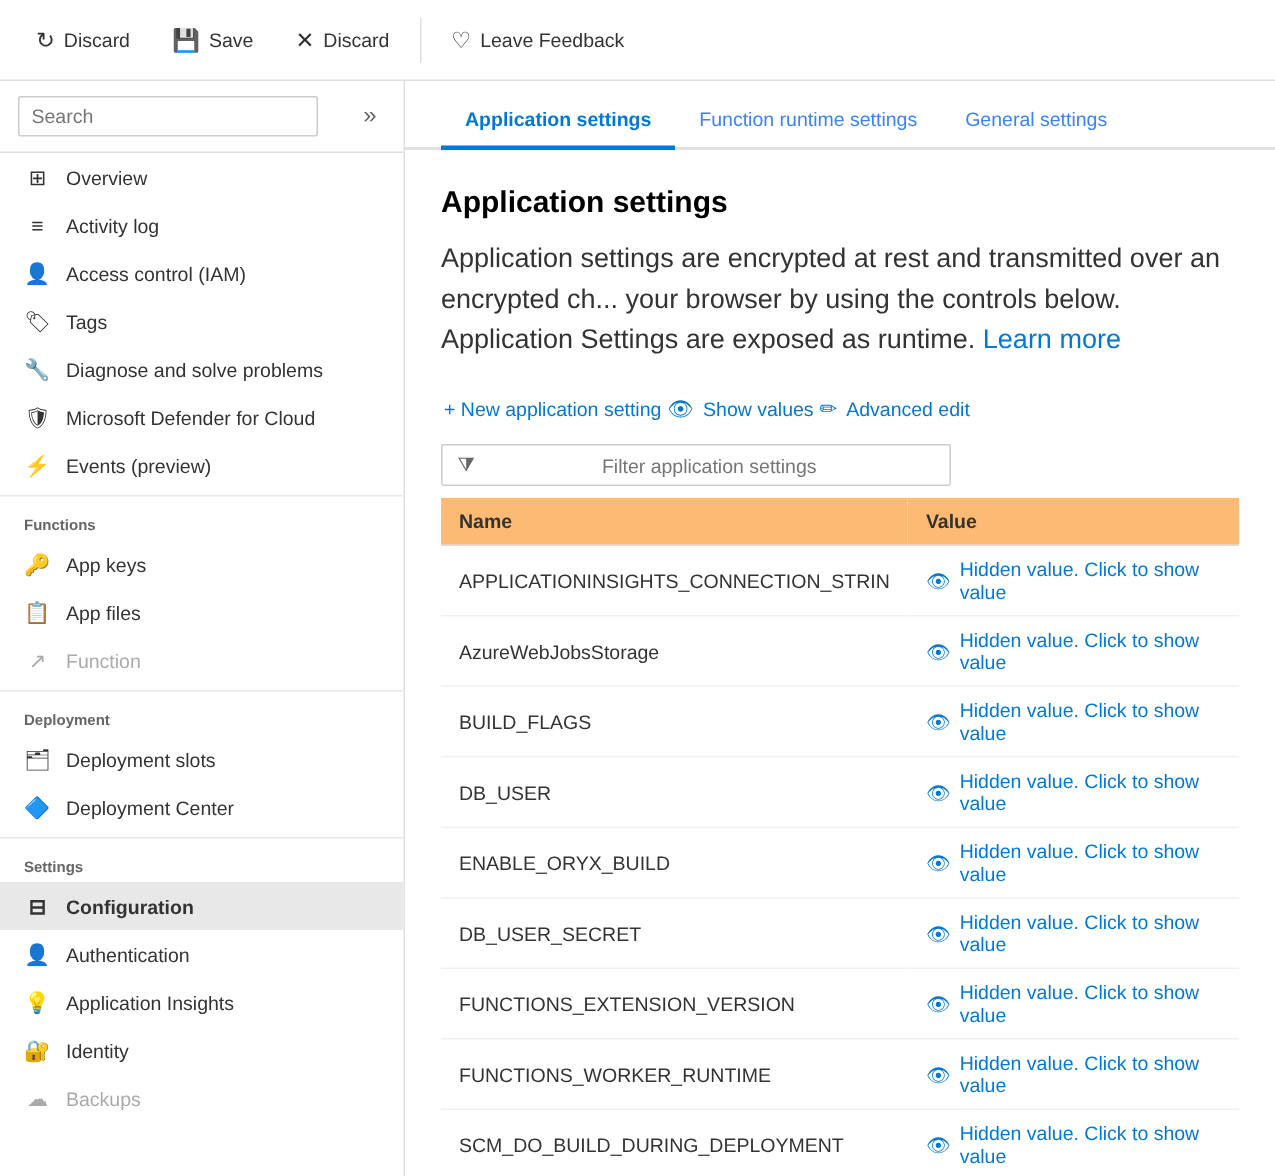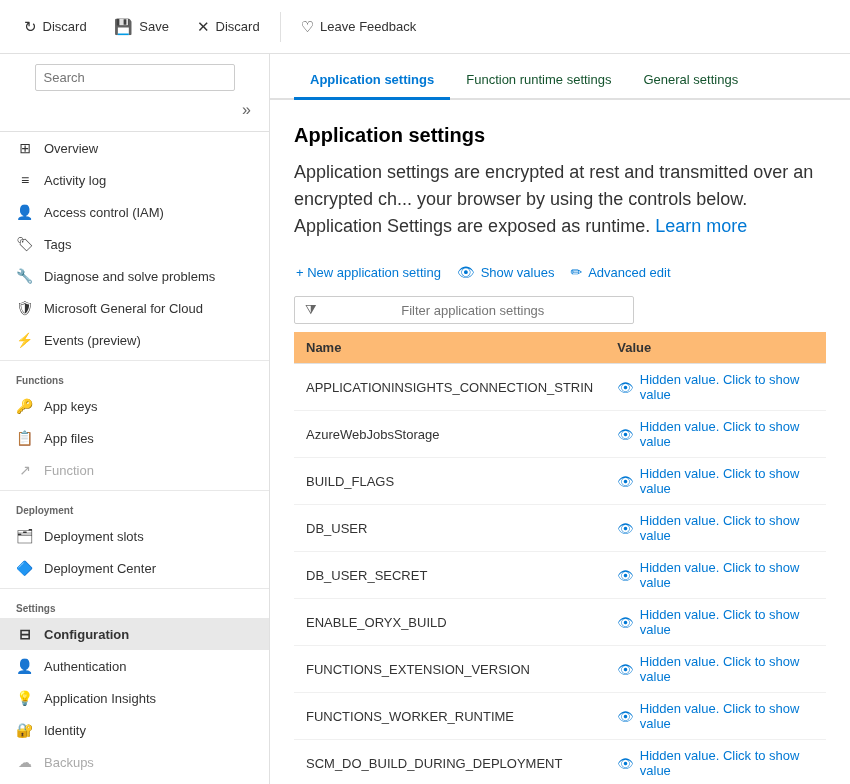--- a/index.html
+++ b/index.html
@@ -22,21 +22,20 @@
     .main-layout { display: flex; flex: 1; overflow: hidden; }
 
     
     .sidebar {
       width: 270px; flex-shrink: 0; border-right: 1px solid #e0e0e0;
       display: flex; flex-direction: column; overflow: hidden;
     }
     .search-box {
       display: flex; align-items: center; gap: 8px; padding: 10px 12px;
       border-bottom: 1px solid #e0e0e0;
-      flex-direction: column;
     }
     .search-box input {
       border: 1px solid #ccc; border-radius: 2px; padding: 5px 8px;
       font-size: 13px; width: 200px; outline: none;
     }
     .collapse-btn {
       margin-left: auto; background: none; border: none; cursor: pointer;
       font-size: 16px; color: #666; padding: 2px 6px;
     }
     .sidebar-scroll { overflow-y: auto; flex: 1; }
@@ -59,34 +58,34 @@
 
     
     .content { flex: 1; display: flex; flex-direction: column; overflow: hidden; }
 
     
     .tabs-bar {
       display: flex; align-items: flex-end; border-bottom: 2px solid #e0e0e0;
       padding: 0 24px; flex-shrink: 0; height: 46px;
     }
     .tab {
-      padding: 10px 16px; cursor: pointer; font-size: 13px; color: #14532d;
+      padding: 10px 16px; cursor: pointer; font-size: 13px; color: #3b82f6;
       border-bottom: 3px solid transparent; margin-bottom: -2px;
     }
     .tab.active { color: #0078d4; border-bottom: 3px solid #0078d4; font-weight: 600; }
 
     
     .page-content { flex: 1; overflow-y: auto; padding: 24px; }
     .page-title { font-size: 20px; font-weight: 600; color: #000; margin-bottom: 12px; }
     .page-desc { font-size: 18px; color: #333; line-height: 1.5; margin-bottom: 20px; }
     .page-desc a { color: #0078d4; text-decoration: none; }
 
     
     .actions-row {
-      display: flex; align-items: center; gap: 12px; margin-bottom: 12px; flex-wrap: wrap;
+      display: flex; align-items: center; gap: 0; margin-bottom: 12px; flex-wrap: wrap;
     }
     .action-btn {
       display: flex; align-items: center; gap: 6px; background: none; border: none;
       cursor: pointer; font-size: 13px; color: #0078d4; padding: 4px 2px;
     }
     .action-btn .a-icon { font-size: 14px; }
 
     
     .filter-row { margin-bottom: 0; }
     .filter-input-wrap {
@@ -161,21 +160,21 @@
       <div class="sidebar-item">
         <span class="s-icon">🏷</span>
         <span>Tags</span>
       </div>
       <div class="sidebar-item">
         <span class="s-icon">🔧</span>
         <span>Diagnose and solve problems</span>
       </div>
       <div class="sidebar-item">
         <span class="s-icon">🛡</span>
-        <span>Microsoft General for Cloud</span>
+        <span>Microsoft Defender for Cloud</span>
       </div>
       <div class="sidebar-item">
         <span class="s-icon">⚡</span>
         <span>Events (preview)</span>
       </div>
 
       <div class="sidebar-divider"></div>
       <div class="sidebar-section">Functions</div>
 
       <div class="sidebar-item">
@@ -300,27 +299,27 @@
                 <span class="hidden-val"><span class="eye-icon">👁</span> Hidden value. Click to show value</span>
               </td>
             </tr>
             <tr>
               <td>DB_USER</td>
               <td>
                 <span class="hidden-val"><span class="eye-icon">👁</span> Hidden value. Click to show value</span>
               </td>
             </tr>
             <tr>
+              <td>ENABLE_ORYX_BUILD</td>
+              <td>
+                <span class="hidden-val"><span class="eye-icon">👁</span> Hidden value. Click to show value</span>
+              </td>
+            </tr>
+            <tr>
               <td>DB_USER_SECRET</td>
-              <td>
-                <span class="hidden-val"><span class="eye-icon">👁</span> Hidden value. Click to show value</span>
-              </td>
-            </tr>
-            <tr>
-              <td>ENABLE_ORYX_BUILD</td>
               <td>
                 <span class="hidden-val"><span class="eye-icon">👁</span> Hidden value. Click to show value</span>
               </td>
             </tr>
             <tr>
               <td>FUNCTIONS_EXTENSION_VERSION</td>
               <td>
                 <span class="hidden-val"><span class="eye-icon">👁</span> Hidden value. Click to show value</span>
               </td>
             </tr>

